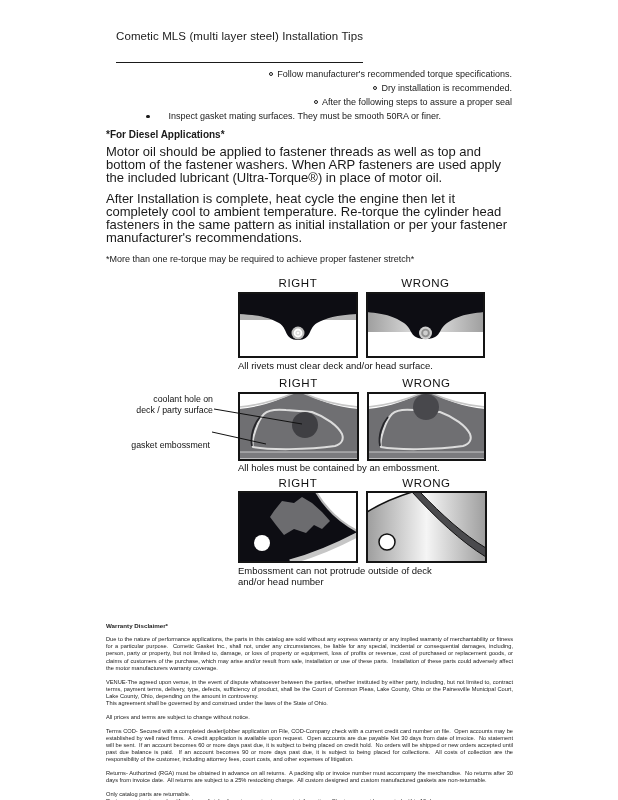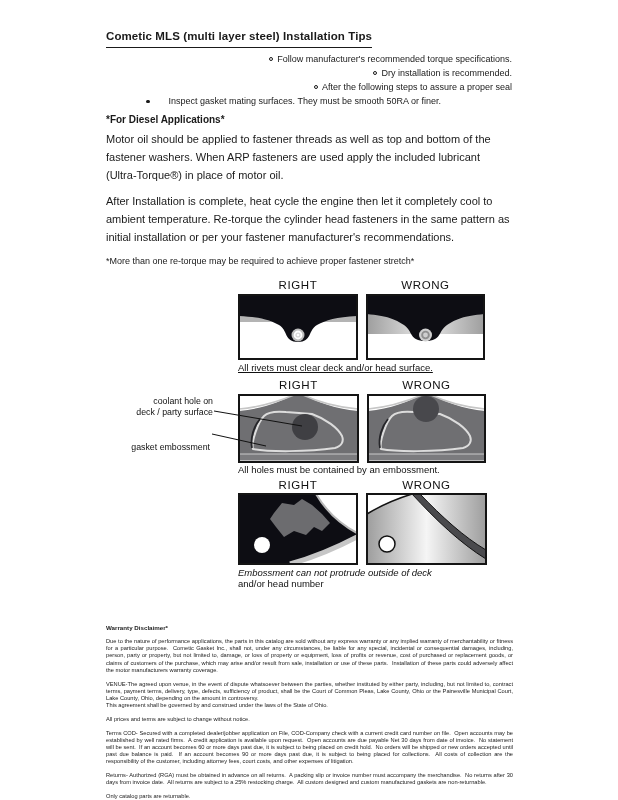--- a/index.html
+++ b/index.html
@@ -9,42 +9,43 @@
     width:618px; height:800px;
     background:#ffffff;
     font-family:"Liberation Sans", sans-serif;
     color:#1a1a1a;
     overflow:hidden;
   }
   .content { position:absolute; left:106px; top:26px; width:406px; }
 
   h1.title {
     display:inline-block;
-    font-size:11.5px; font-weight:bold;
+    margin-left:10px;
+    font-size:11.5px; font-weight:normal;
     border-bottom:1.6px solid #1a1a1a;
-    padding-bottom:5px;
+    padding-bottom:20px;
     letter-spacing:0.1px;
     margin-bottom:4px;
   }
   .bullets { font-size:9px; line-height:14px; }
   .bullet-row { display:flex; align-items:baseline;justify-content:flex-end; }
   .obullet {
     width:4px; height:4px; border:1px solid #1a1a1a; border-radius:50%;
     display:inline-block; margin-right:4px; flex:0 0 auto;
     position:relative; top:-1px;
   }
   .sub-bullet-row { display:flex; align-items:baseline; padding-left:40px;gap:16px; }
   .dbullet {
     width:3.5px; height:3.5px; background:#1a1a1a; border-radius:50%;
     display:inline-block; margin-right:3px; flex:0 0 auto;
     position:relative; top:-1px;
   }
 
   h2.diesel-heading { font-size:10px; font-weight:bold; margin-top:6px; margin-bottom:5px; }
-  p.body-para { font-size:11px; line-height:18px; margin-bottom:8px; width:404px; }
+  p.body-para { font-size:13px; line-height:13px; margin-bottom:8px; width:404px; }
   p.footnote { font-size:9px; line-height:14px; margin-top:2px; margin-bottom:10px; }
 
   .diagram-section { position:relative; width:406px; height:312px; }
   .dg-label {
     position:absolute; text-align:center;
     font-size:11.5px; letter-spacing:0.6px; color:#111;
   }
   .dg-box { position:absolute; display:block; }
   .dg-caption { position:absolute; font-size:9.5px; color:#111; white-space:pre; }
   .annot {
@@ -119,21 +120,21 @@
         <rect x="0" y="0" width="119" height="66" fill="#ffffff"></rect>
         <rect x="1" y="20" width="117" height="20" fill="url(#g-band1)"></rect>
         <rect x="1" y="40" width="117" height="25" fill="#ffffff"></rect>
         <path d="M1,1 H118 V20 C98,22 90,25 81,31 C72,37 76,47 59.5,47 C43,47 47,37 38,31 C29,25 21,22 1,20 Z" fill="#0d0d13"></path>
         <circle cx="59.5" cy="41" r="6.5" fill="#cfcfcf"></circle>
         <circle cx="59.5" cy="41" r="4.3" fill="#8f8f8f"></circle>
         <circle cx="59.5" cy="41" r="2.4" fill="#cfcfcf"></circle>
         <rect x="1" y="1" width="117" height="64" fill="none" stroke="#141414" stroke-width="2"></rect>
       </svg>
 
-      <div class="dg-caption" style="left:132px; top:84px;text-decoration:underline;">All rivets must clear deck and/or head surface.</div>
+      <div class="dg-caption" style="left:132px; top:84px;">All rivets must clear deck and/or head surface.</div>
 
       <div class="dg-label" style="left:132px; top:101px; width:121px;">RIGHT</div>
       <div class="dg-label" style="left:261px; top:101px; width:119px;">WRONG</div>
 
       <svg class="dg-box" style="left:132px; top:116px;" width="121" height="69" viewBox="0 0 121 69">
         <rect x="0" y="0" width="121" height="69" fill="#ffffff"></rect>
         <path d="M1,17 C24,15 44,7 55,1 H66 C77,7 97,15 120,17 V68 H1 Z" fill="#6f6f72"></path>
         <path d="M1,15 C24,13 44,6 56,1" stroke="#c6c6c6" stroke-width="1.6" fill="none"></path>
         <path d="M65,1 C76,6 96,13 120,15" stroke="#c6c6c6" stroke-width="1.6" fill="none"></path>
         <rect x="1" y="60" width="119" height="8" fill="#7b7b7e"></rect>
@@ -196,21 +197,21 @@
           </linearGradient>
         </defs>
         <rect x="0" y="0" width="121" height="72" fill="url(#g-band3)"></rect>
         <path d="M1,1 H46 C30,6 14,13 1,21 Z" fill="#ffffff"></path>
         <path d="M46,1 C30,6 14,13 1,21" stroke="#111111" stroke-width="1.5" fill="none"></path>
         <path d="M54,1 C76,24 98,44 120,57 L120,66 C94,50 70,27 46,1 Z" fill="#4a4a4d" stroke="#111111" stroke-width="1"></path>
         <circle cx="21" cy="51" r="8" fill="#ffffff" stroke="#111111" stroke-width="1.5"></circle>
         <rect x="1" y="1" width="119" height="70" fill="none" stroke="#141414" stroke-width="2"></rect>
       </svg>
 
-      <div class="dg-caption" style="left:132px; top:289px;font-style:italic;">Embossment can not protrude outside of deck</div>
+      <div class="dg-caption" style="left:132px; top:289px;">Embossment can not protrude outside of deck</div>
       <div class="dg-caption" style="left:132px; top:300px;">and/or head number</div>
     </div>
 
     <div class="legal">
       <div class="legal-heading">Warranty Disclaimer*</div>
       <p>Due to the nature of performance applications, the parts in this catalog are sold without any express warranty or any implied warranty of merchantability or fitness for a particular purpose.  Cometic Gasket Inc., shall not, under any circumstances, be liable for any special, incidental or consequential damages, including, person, party or property, but not limited to, damage, or loss of property or equipment, loss of profits or revenue, cost of purchased or replacement goods, or claims of customers of the purchase, which may arise and/or result from sale, installation or use of these parts.  Installation of these parts could adversely affect the motor manufacturers warranty coverage.</p>
       <p>VENUE-The agreed upon venue, in the event of dispute whatsoever between the parties, whether instituted by either party, including, but not limited to, contract terms, payment terms, delivery, type, defects, sufficiency of product, shall be the Court of Common Pleas, Lake County, Ohio or the Painesville Municipal Court, Lake County, Ohio, depending on the amount in controversy.
 This agreement shall be governed by and construed under the laws of the State of Ohio.</p>
       <p>All prices and terms are subject to change without notice.</p>
       <p>Terms COD- Secured with a completed dealer/jobber application on File, COD-Company check with a current credit card number on file.  Open accounts may be established by well rated firms.  A credit application is available upon request.  Open accounts are due payable Net 30 days from date of invoice.  No statement will be sent.  If an account becomes 60 or more days past due, it is subject to being placed on credit hold.  No orders will be shipped or new orders accepted until past due balance is paid.  If an account becomes 90 or more days past due, it is subject to being placed for collections.  All costs of collection are the responsibility of the customer, including attorney fees, court costs, and other expenses of litigation.</p>

